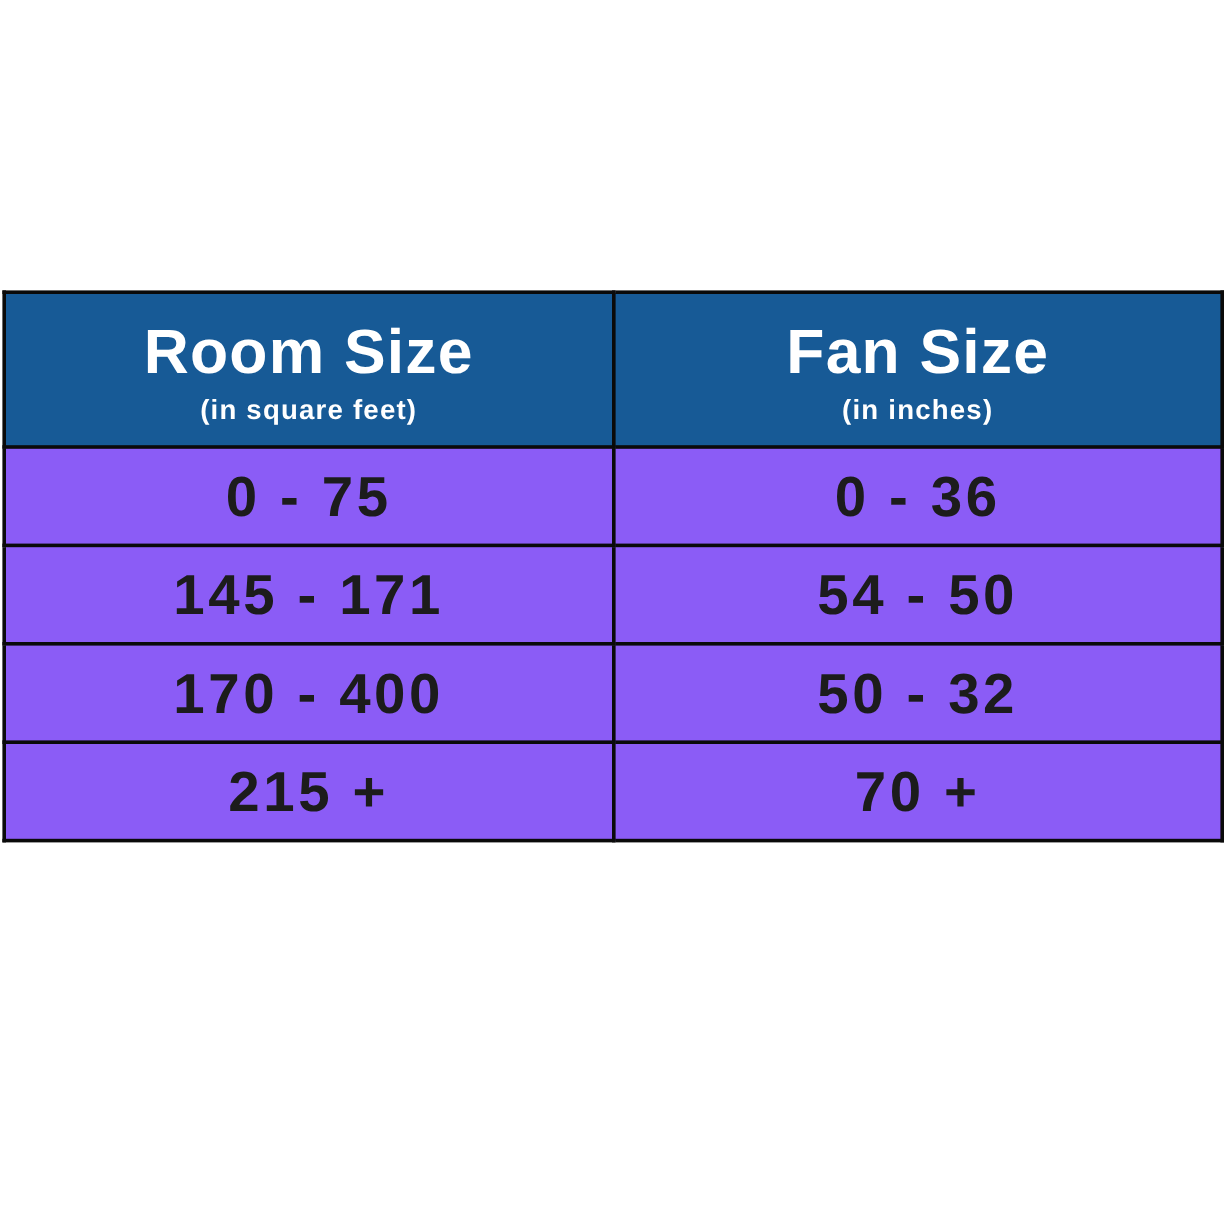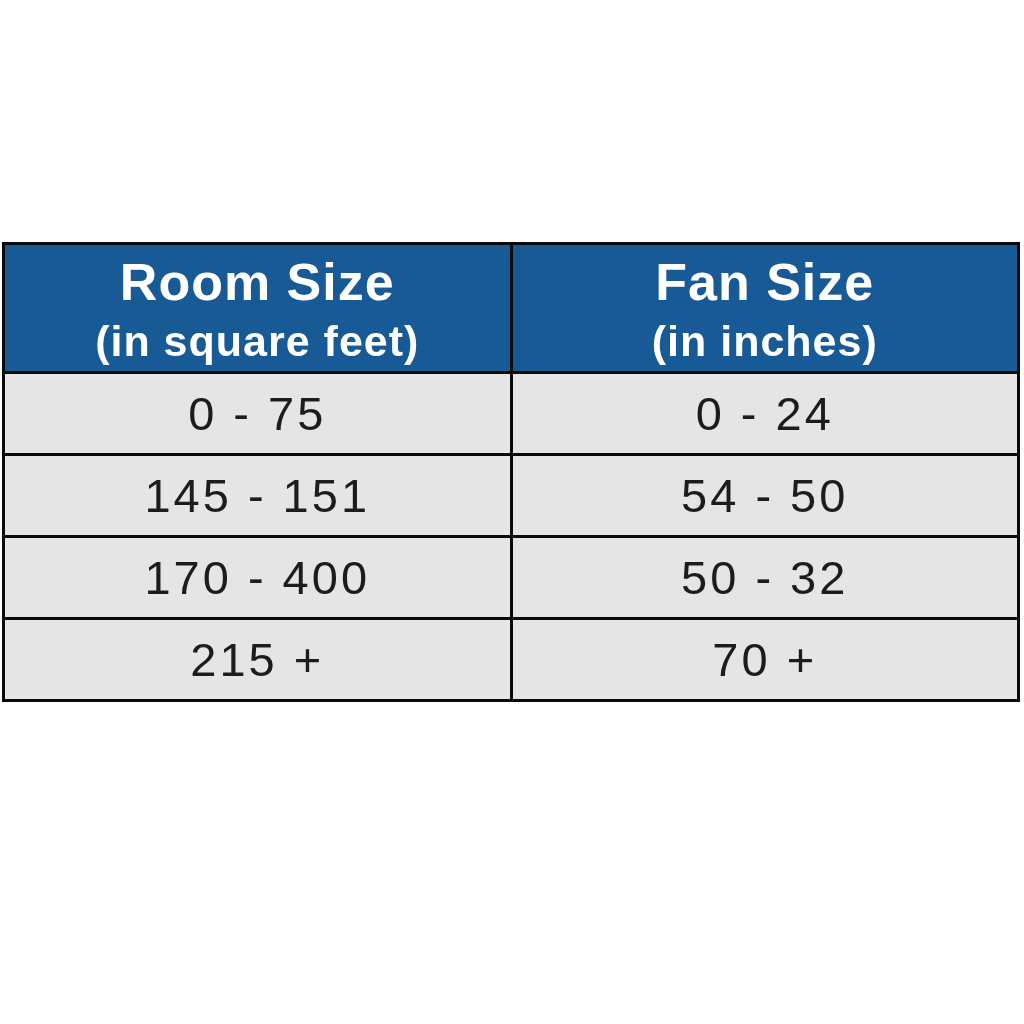--- a/index.html
+++ b/index.html
@@ -32,37 +32,37 @@
     vertical-align: middle;
     padding: 0;
   }
   table.fan-table th {
     height: 126px;
     background: #175a96;
     color: #ffffff;
   }
   table.fan-table td {
     height: 79px;
-    background: #e5e5e5;
+    background: #8b5cf6;
     color: #1c1c1c;
     font-size: 47px;
-    font-weight: 400;
+    font-weight: 700;
     letter-spacing: 3px;
   }
   .hdr-title {
     display: block;
     font-size: 52px;
     font-weight: 700;
     letter-spacing: 1px;
     line-height: 1.1;
     margin-top: 6px;
   }
   .hdr-subtitle {
     display: block;
-    font-size: 43px;
+    font-size: 23px;
     font-weight: 700;
     letter-spacing: 1px;
     line-height: 1.25;
     margin-top: 4px;
   }
 </style>
 </head>
 <body>
 
 <div class="canvas">
@@ -75,24 +75,24 @@
         </th>
         <th>
           <span class="hdr-title">Fan Size</span>
           <span class="hdr-subtitle">(in inches)</span>
         </th>
       </tr>
     </thead>
     <tbody>
       <tr>
         <td>0 - 75</td>
-        <td>0 - 24</td>
+        <td>0 - 36</td>
       </tr>
       <tr>
-        <td>145 - 151</td>
+        <td>145 - 171</td>
         <td>54 - 50</td>
       </tr>
       <tr>
         <td>170 - 400</td>
         <td>50 - 32</td>
       </tr>
       <tr>
         <td>215 +</td>
         <td>70 +</td>
       </tr>

